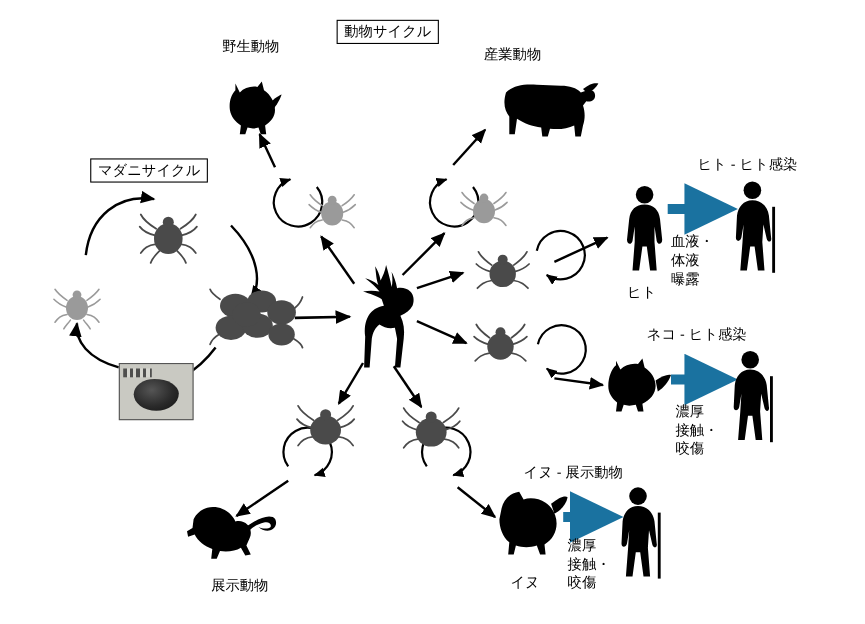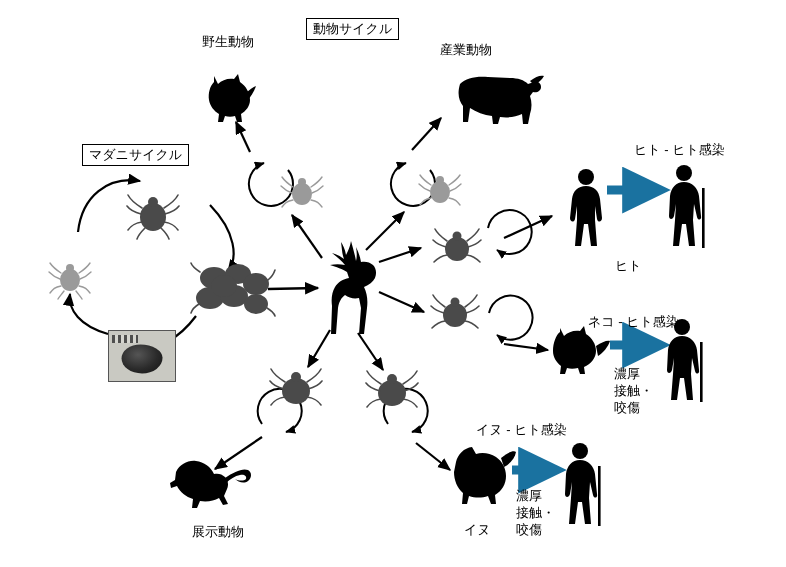--- a/index.html
+++ b/index.html
@@ -407,30 +407,33 @@
   <div class="lbl boxed" style="left:82px; top:144px;">マダニサイクル</div>
 
   <div class="lbl boxed" style="left:306px; top:18px;">動物サイクル</div>
 
   <div class="lbl" style="left:202px; top:34px;">野生動物</div>
 
   <div class="lbl" style="left:440px; top:42px;">産業動物</div>
 
   <div class="lbl" style="left:168px; top:524px;margin-left:24px;">展示動物</div>
 
-  <div class="lbl" style="left:570px; top:258px;margin-left:45px;">ヒト</div>
+  <div class="lbl" style="left:570px; top:258px;">ヒト</div>
 
   <div class="lbl" style="left:464px; top:522px;">イヌ</div>
 
   <div class="lbl" style="left:586px; top:142px;margin-left:48px;">ヒト - ヒト感染</div>
 
-  <div class="lbl" style="left:588px; top:296px;margin-top:18px;">ネコ - ヒト感染</div>
-
-  <div class="lbl" style="left:476px; top:422px;">イヌ - ヒト感染</div>
-
+  <div class="lbl" style="left:588px; top:296px;">ネコ - ヒト感染</div>
+
+  <div class="lbl" style="left:476px; top:422px;">イヌ - 展示動物</div>
+
+  <div class="lbl multiline" style="left:610px; top:212px;">血液・
+体液
+曝露</div>
 
   <div class="lbl multiline" style="left:614px; top:366px;">濃厚
 接触・
 咬傷</div>
 
   <div class="lbl multiline" style="left:516px; top:488px;">濃厚
 接触・
 咬傷</div>
 
 </div>

